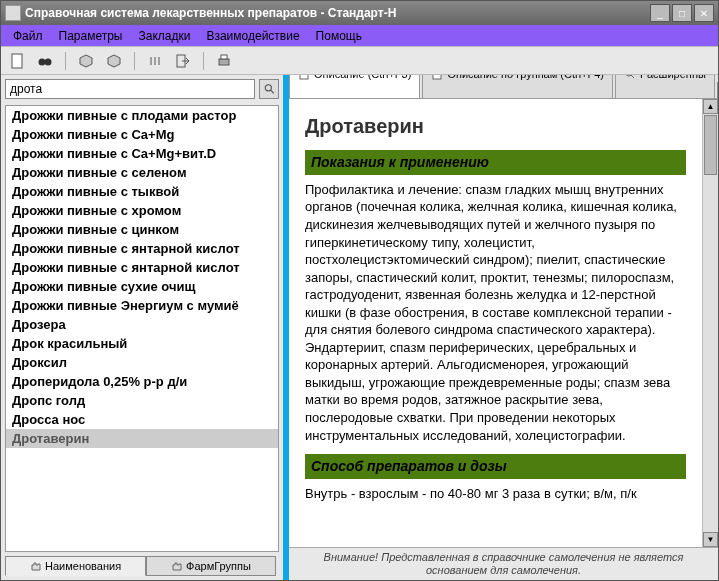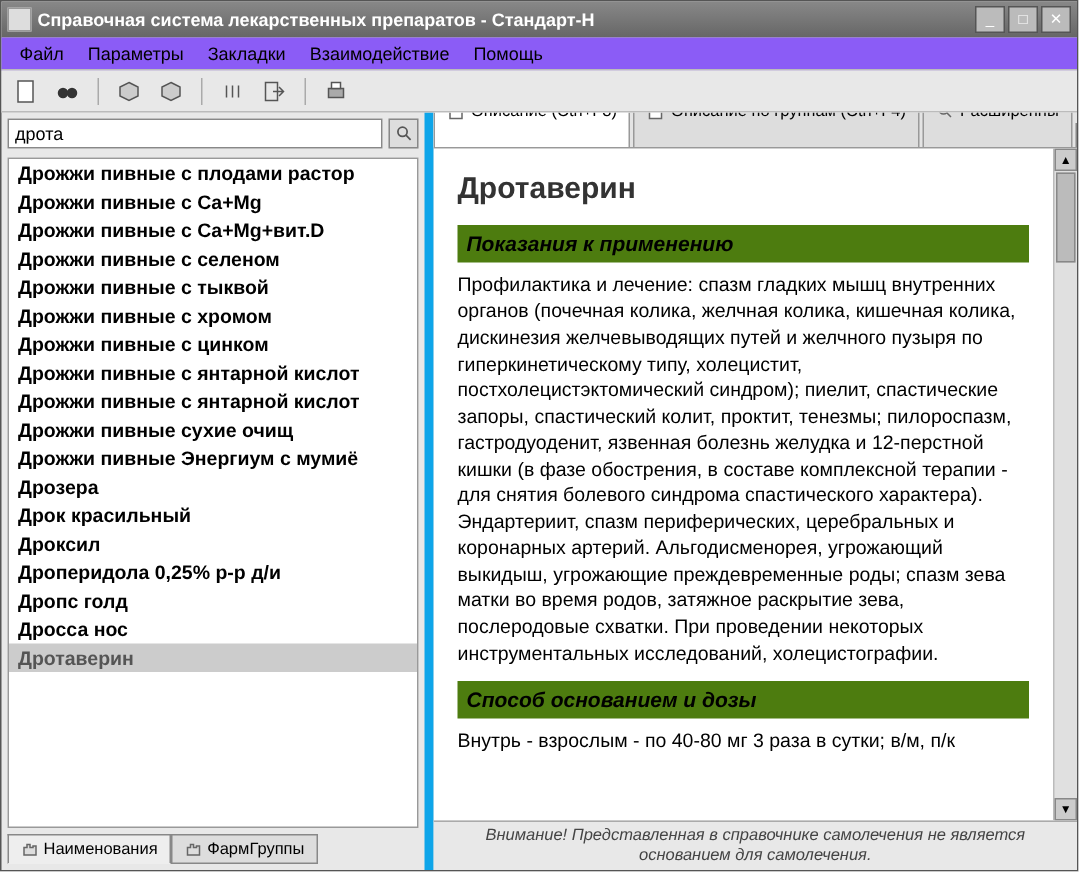--- a/index.html
+++ b/index.html
@@ -20,21 +20,21 @@
   .search-row { display: flex; align-items: center; padding: 4px; gap: 4px; }
   .search-input { flex: 1; border: 1px solid #888; padding: 2px 4px; font-size: 12px; background: #fff; height: 20px; }
   .search-btn { width: 20px; height: 20px; border: 1px solid #888; background: #ddd; display: flex; align-items: center; justify-content: center; cursor: pointer; }
   .count-row { display: flex; align-items: center; padding: 2px 6px; gap: 6px; font-size: 11px; }
   .count-badge { background: #fff; border: 1px solid #999; padding: 1px 4px; font-weight: bold; }
   .chk-row { display: flex; align-items: center; gap: 3px; }
   .drug-list { flex: 1; overflow: auto; background: #fff; border: 1px solid #999; margin: 2px 4px; }
   .drug-item { padding: 2px 6px; font-weight: bold; font-size: 13px; cursor: pointer; white-space: nowrap; overflow: hidden; }
   .drug-item.selected { background: #ccc; color: #555; }
   .bottom-tabs { display: flex; padding: 2px 4px 4px; gap: 0; }
-  .btab { border: 1px solid #888; background: #ddd; padding: 3px 8px; font-size: 11px; cursor: pointer; display: flex; align-items: center; gap: 3px; }
+  .btab { border: 1px solid #888; background: #ddd; padding: 3px 24px; font-size: 11px; cursor: pointer; display: flex; align-items: center; gap: 3px; }
   .btab.active { background: #eee; border-bottom-color: #eee; }
   .right-panel { flex: 1; display: flex; flex-direction: column; overflow: hidden; }
   .top-tabs { display: flex; border-bottom: 1px solid #999; background: #e4e4e4; height: 24px; align-items: flex-end; }
   .ttab { border: 1px solid #999; border-bottom: none; background: #ddd; padding: 18px 8px; font-size: 11px; cursor: pointer; margin-right: 2px; display: flex; align-items: center; gap: 4px; white-space: nowrap; }
   .ttab.active { background: #fff; }
   .tab-arrows { margin-left: auto; display: flex; gap: 1px; padding-right: 2px; }
   .tab-arrow { width: 14px; height: 16px; border: 1px solid #888; background: #ddd; display: flex; align-items: center; justify-content: center; font-size: 8px; cursor: pointer; }
   .content-wrap { flex: 1; display: flex; overflow: hidden; }
   .content { flex: 1; background: #fff; padding: 14px 16px; overflow: auto; font-size: 13px; line-height: 1.35; }
   .content h1 { font-size: 20px; font-weight: bold; margin-bottom: 10px; color: #333; }
@@ -189,21 +189,21 @@
         <div class="tab-arrows">
           <div class="tab-arrow">◄</div>
 
         </div>
       </div>
       <div class="content-wrap">
         <div class="content">
           <h1>Дротаверин</h1>
           <h2>Показания к применению</h2>
           <p>Профилактика и лечение: спазм гладких мышц внутренних органов (почечная колика, желчная колика, кишечная колика, дискинезия желчевыводящих путей и желчного пузыря по гиперкинетическому типу, холецистит, постхолецистэктомический синдром); пиелит, спастические запоры, спастический колит, проктит, тенезмы; пилороспазм, гастродуоденит, язвенная болезнь желудка и 12-перстной кишки (в фазе обострения, в составе комплексной терапии - для снятия болевого синдрома спастического характера). Эндартериит, спазм периферических, церебральных и коронарных артерий. Альгодисменорея, угрожающий выкидыш, угрожающие преждевременные роды; спазм зева матки во время родов, затяжное раскрытие зева, послеродовые схватки. При проведении некоторых инструментальных исследований, холецистографии.</p>
-          <h2>Способ основанием и дозы</h2>
+          <h2>Способ препаратов и дозы</h2>
           <p>Внутрь - взрослым - по 40-80 мг 3 раза в сутки; в/м, п/к</p>
         </div>
         <div class="scrollbar-v">
           <div class="scroll-arrow up">▲</div>
           <div class="scroll-thumb"></div>
           <div class="scroll-arrow down">▼</div>
         </div>
       </div>
       <div class="warning">Внимание! Представленная в справочнике самолечения не является основанием для самолечения.</div>
     </div>

